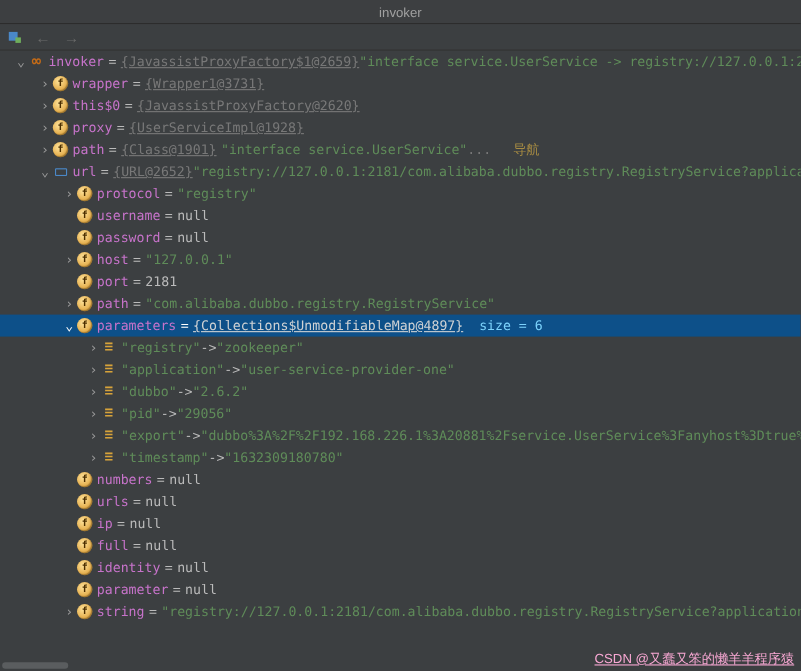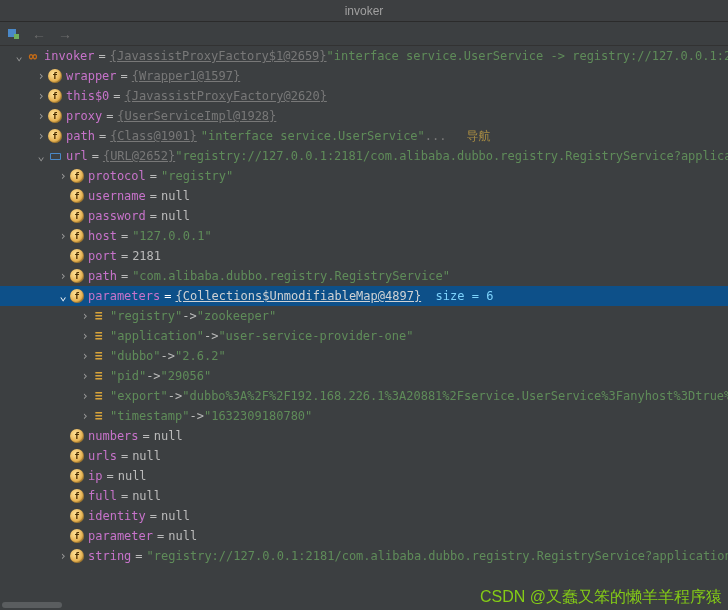--- a/index.html
+++ b/index.html
@@ -58,22 +58,23 @@
   .k-name { color:#c773ca; }
   .eq { color:#bbbbbb; padding:0 4px; }
   .ty { color:#787878;text-decoration:underline; }
   .str { color:#5f8c59; }
   .lit { color:#bbbbbb;text-align:right; }
   .nav { color:#a88c43;margin-left:16px; }
   .dots { color:#787878; }
   .sp { display:inline-block; width:4px; }
   .watermark {
     position:absolute; bottom:2px; right:6px;
-    color:#84cc16; font-size:16px;
+    color:#f9a8d4; font-size:12px;
     font-family: "Microsoft YaHei", sans-serif;
+    text-decoration: underline;
   }
   .hscroll { position:absolute; left:0; right:0; bottom:0; height:10px; background:#3c3f41; }
   .hscroll .thumb { position:absolute; left:2px; top:2px; height:6px; width:60px; background:#5a5d5f; border-radius:3px; }
 </style>
 </head>
 <body>
 
 <div class="titlebar">invoker</div>
 
 <div class="toolbar">
@@ -100,21 +101,21 @@
     <span class="str">"interface service.UserService -&gt; registry://127.0.0.1:2181/com.aliba</span>
 
   </div>
 
   <div class="row">
     <span class="indent" style="width:30px"></span>
     <span class="tw">›</span>
     <span class="f-ico">f</span>
     <span class="k-name">wrapper</span>
     <span class="eq">=</span>
-    <span class="ty">{Wrapper1@1597}</span>
+    <span class="ty">{Wrapper1@3731}</span>
   </div>
 
   <div class="row">
     <span class="indent" style="width:30px"></span>
     <span class="tw">›</span>
     <span class="f-ico">f</span>
     <span class="k-name">this$0</span>
     <span class="eq">=</span>
     <span class="ty">{JavassistProxyFactory@2620}</span>
   </div>

